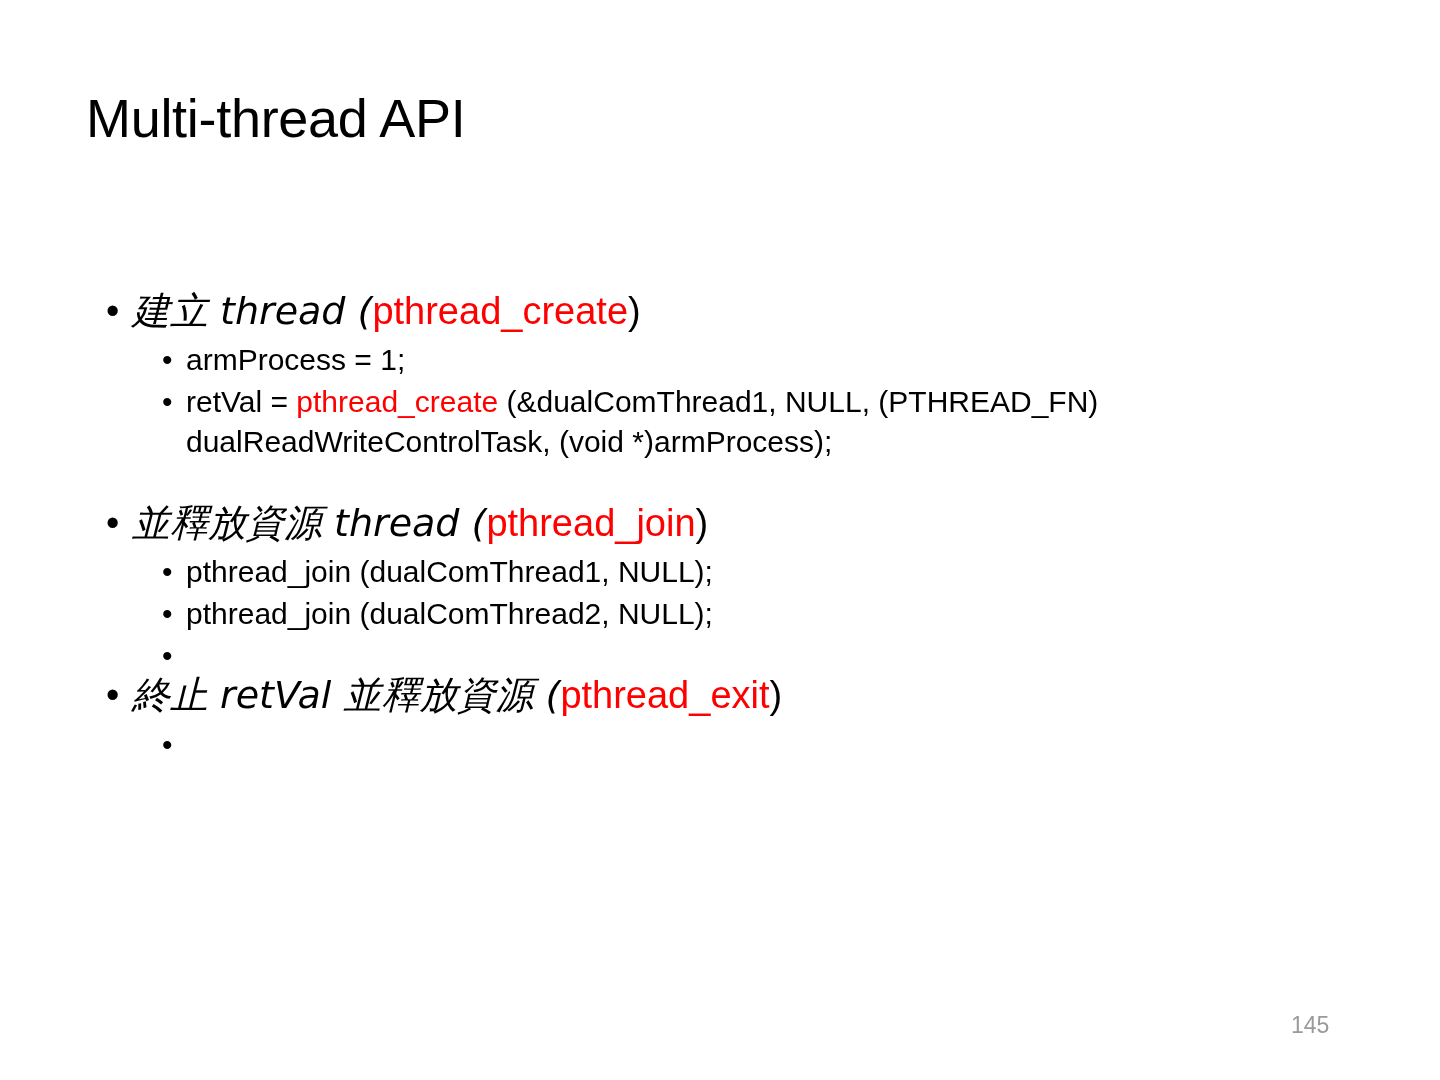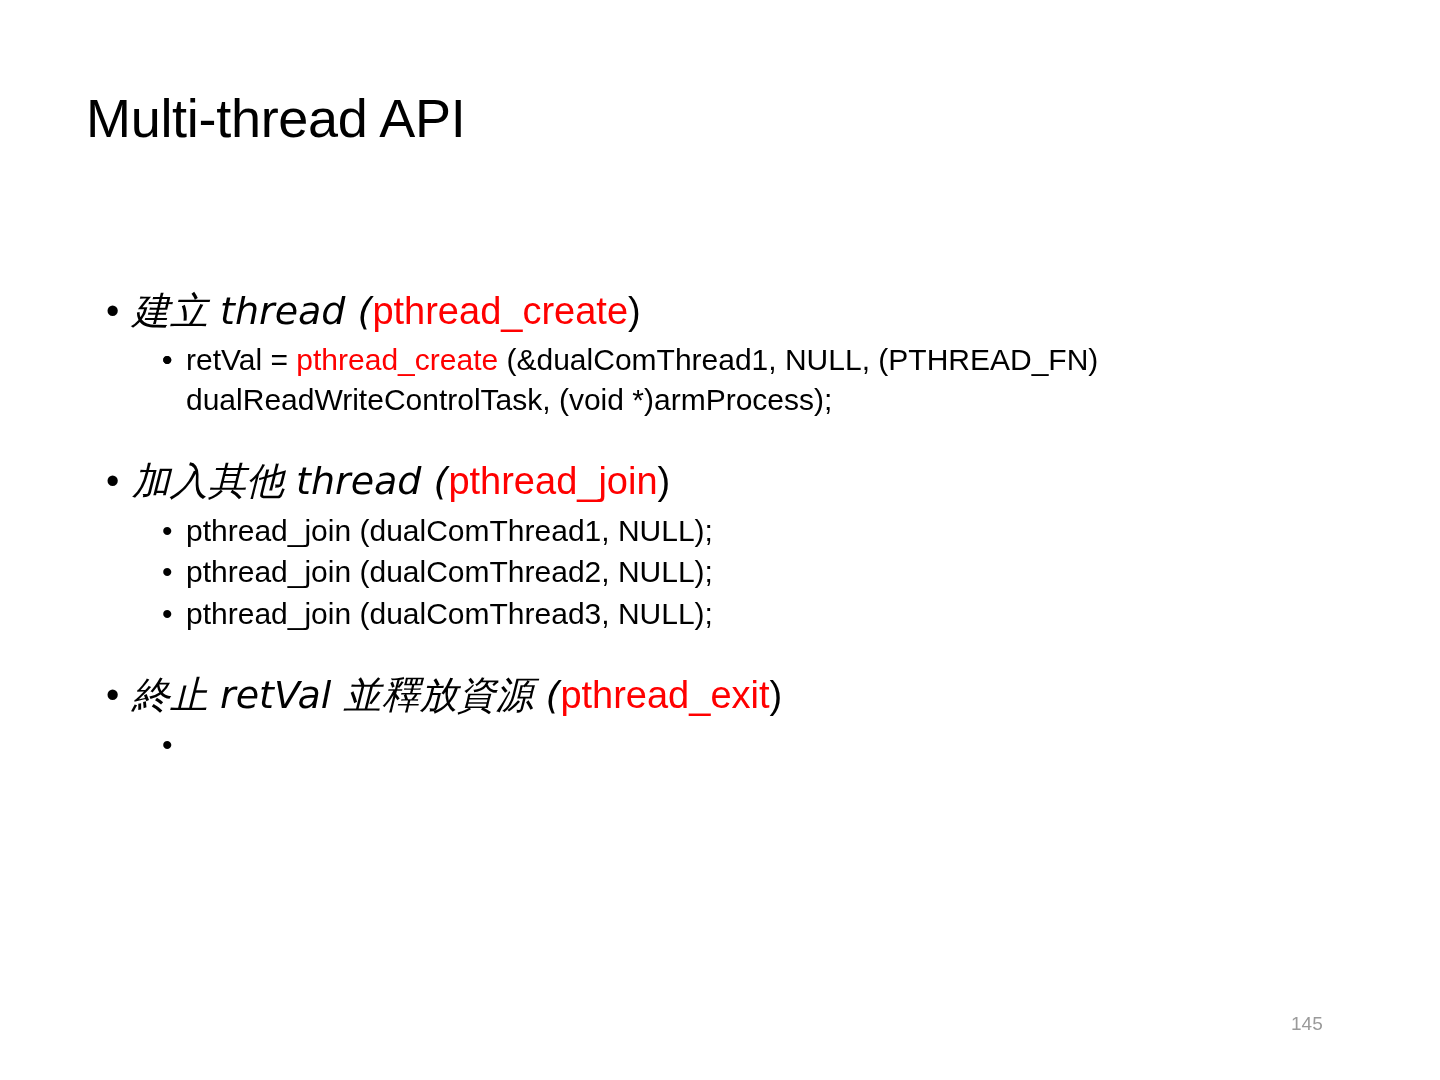--- a/index.html
+++ b/index.html
@@ -99,62 +99,62 @@
   .cjk {
     font-family: "DejaVu Sans", "Liberation Sans", sans-serif;
     font-style: italic;
   }
 
   
   .page-number {
     position: absolute;
     left: 1291px;
     top: 1014px;
-    font-size: 19px;
+    font-size: 23px;
     line-height: 1;
     color: #9A9A9A;
     white-space: nowrap;
   }
 </style>
 </head>
 <body>
 
 <div class="slide">
 
   <div class="slide-title">Multi-thread API</div>
 
   <div class="body-area">
 
     <div class="group">
       <div class="lvl1">
         <span class="bullet">•</span><span class="cjk">建立 thread (</span><span class="kw">pthread_create</span><span>)</span>
       </div>
       <ul class="lvl2-list">
         <li class="lvl2">
-          <span class="bullet">•</span><span class="kw"></span><span></span>
+          <span class="bullet">•</span><span>armProcess = 1;</span><span class="kw"></span><span></span>
         </li>
         <li class="lvl2">
           <span class="bullet">•</span><span>retVal = </span><span class="kw">pthread_create</span><span> (&amp;dualComThread1, NULL, (PTHREAD_FN) dualReadWriteControlTask, (void *)armProcess);</span>
         </li>
       </ul>
     </div>
 
     <div class="group">
       <div class="lvl1">
-        <span class="bullet">•</span><span class="cjk">加入其他 thread (</span><span class="kw">pthread_join</span><span>)</span>
+        <span class="bullet">•</span><span class="cjk">並釋放資源 thread (</span><span class="kw">pthread_join</span><span>)</span>
       </div>
       <ul class="lvl2-list">
         <li class="lvl2">
           <span class="bullet">•</span><span>pthread_join (dualComThread1, NULL);</span><span class="kw"></span><span></span>
         </li>
         <li class="lvl2">
           <span class="bullet">•</span><span>pthread_join (dualComThread2, NULL);</span><span class="kw"></span><span></span>
         </li>
         <li class="lvl2">
-          <span class="bullet">•</span><span>pthread_join (dualComThread3, NULL);</span><span class="kw"></span><span></span>
+          <span class="bullet">•</span><span class="kw"></span><span></span>
         </li>
       </ul>
     </div>
 
     <div class="group">
       <div class="lvl1">
         <span class="bullet">•</span><span class="cjk">終止 retVal 並釋放資源  (</span><span class="kw">pthread_exit</span><span>)</span>
       </div>
       <ul class="lvl2-list">
         <li class="lvl2">

